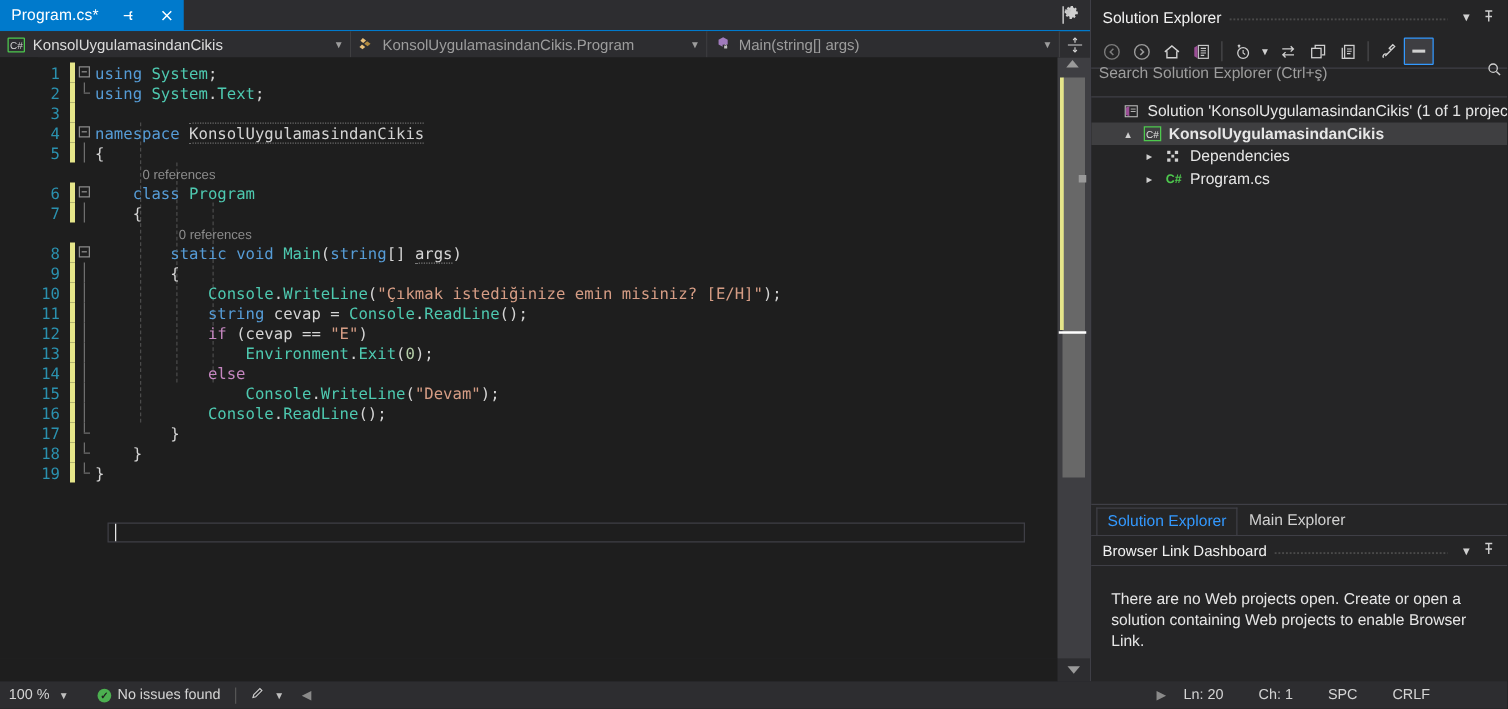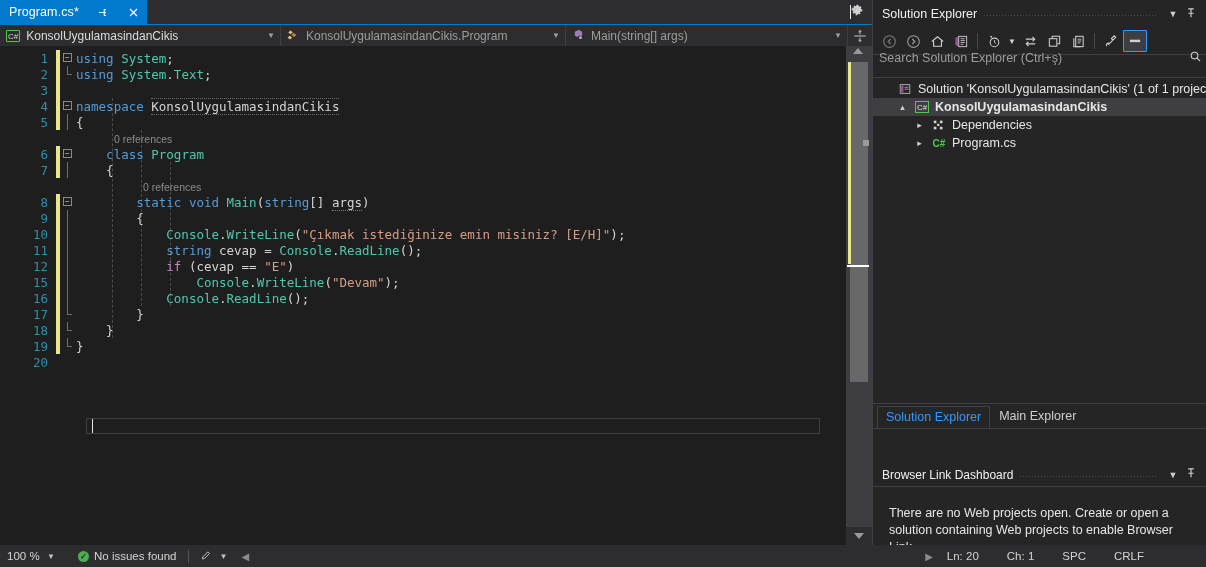--- a/index.html
+++ b/index.html
@@ -298,26 +298,27 @@
               <div class="line"><span class="lnum">5</span><span class="changebar y"></span><span class="outline"><span class="vline"></span></span><span class="code"><span class="p">{</span></span></div>
               <div class="line"><span class="lnum"></span><span class="changebar"></span><span class="outline"></span><span class="code"><span class="ref" style="padding-left:38px">0 references</span></span></div>
               <div class="line"><span class="lnum">6</span><span class="changebar y"></span><span class="outline"><span class="cbox">−</span></span><span class="code">    <span class="k">class</span> <span class="t">Program</span></span></div>
               <div class="line"><span class="lnum">7</span><span class="changebar y"></span><span class="outline"><span class="vline"></span></span><span class="code">    <span class="p">{</span></span></div>
               <div class="line"><span class="lnum"></span><span class="changebar"></span><span class="outline"></span><span class="code"><span class="ref" style="padding-left:67px">0 references</span></span></div>
               <div class="line"><span class="lnum">8</span><span class="changebar y"></span><span class="outline"><span class="cbox">−</span></span><span class="code">        <span class="k">static</span> <span class="k">void</span> <span class="t">Main</span><span class="p">(</span><span class="k">string</span><span class="p">[] </span><span class="p dots-u">args</span><span class="p">)</span></span></div>
               <div class="line"><span class="lnum">9</span><span class="changebar y"></span><span class="outline"><span class="vline"></span></span><span class="code">        <span class="p">{</span></span></div>
               <div class="line"><span class="lnum">10</span><span class="changebar y"></span><span class="outline"><span class="vline"></span></span><span class="code">            <span class="t">Console</span><span class="p">.</span><span class="t">WriteLine</span><span class="p">(</span><span class="s">"Çıkmak istediğinize emin misiniz? [E/H]"</span><span class="p">);</span></span></div>
               <div class="line"><span class="lnum">11</span><span class="changebar y"></span><span class="outline"><span class="vline"></span></span><span class="code">            <span class="k">string</span> <span class="p">cevap = </span><span class="t">Console</span><span class="p">.</span><span class="t">ReadLine</span><span class="p">();</span></span></div>
               <div class="line"><span class="lnum">12</span><span class="changebar y"></span><span class="outline"><span class="vline"></span></span><span class="code">            <span class="kc">if</span> <span class="p">(cevap == </span><span class="s">"E"</span><span class="p">)</span></span></div>
+              <div class="line"><span class="lnum">13</span><span class="changebar y"></span><span class="outline"><span class="vline"></span></span><span class="code">                <span class="t">Environment</span><span class="p">.</span><span class="t">Exit</span><span class="p">(</span><span class="n">0</span><span class="p">);</span></span></div>
+              <div class="line"><span class="lnum">14</span><span class="changebar y"></span><span class="outline"><span class="vline"></span></span><span class="code">            <span class="kc">else</span></span></div>
               <div class="line"><span class="lnum">15</span><span class="changebar y"></span><span class="outline"><span class="vline"></span></span><span class="code">                <span class="t">Console</span><span class="p">.</span><span class="t">WriteLine</span><span class="p">(</span><span class="s">"Devam"</span><span class="p">);</span></span></div>
               <div class="line"><span class="lnum">16</span><span class="changebar y"></span><span class="outline"><span class="vline"></span></span><span class="code">            <span class="t">Console</span><span class="p">.</span><span class="t">ReadLine</span><span class="p">();</span></span></div>
               <div class="line"><span class="lnum">17</span><span class="changebar y"></span><span class="outline"><span class="bracket-end"></span></span><span class="code">        <span class="p">}</span></span></div>
               <div class="line"><span class="lnum">18</span><span class="changebar y"></span><span class="outline"><span class="bracket-end"></span></span><span class="code">    <span class="p">}</span></span></div>
               <div class="line"><span class="lnum">19</span><span class="changebar y"></span><span class="outline"><span class="bracket-end"></span></span><span class="code"><span class="p">}</span></span></div>
-              <div class="line"><span class="lnum">20</span><span class="changebar "></span><span class="outline"></span><span class="code">&nbsp;</span></div>
             </div>
 
           <div class="caretline" style="top:372px;"></div>
           <div class="caret" style="left:92px; top:373px;"></div>
         </div>
 
         <div class="vscroll">
           <div class="vs-up"></div>
           <div class="vs-track">
             <div class="vs-thumb">
@@ -468,21 +469,21 @@
             <span class="">Program.cs</span>
           </div>
         </div>
 
       <div class="se-tabs" id="se-tabs">
           <div class="se-tab active">Solution Explorer</div>
           <div class="se-tab">Main Explorer</div>
         </div>
 
       <div class="blp">
-        <div class="pane-header" style="height:24px;border-bottom:1px solid #3f3f46;margin-top:34px;">
+        <div class="pane-header" style="height:24px;border-bottom:1px solid #3f3f46;">
           <span class="title" style="font-size:12px">Browser Link Dashboard</span>
           <span class="dotfill"></span>
           <span class="hicon" style="font-size:9px;">▼</span>
           <span class="hicon">
             <svg width="12" height="12" viewBox="0 0 12 12">
                 <path d="M3.2 1.8h5.6M6 1.8v4.4M3.4 6.2h5.2M6 6.2v4" stroke="#d0d0d0" stroke-width="1.15" fill="none"></path>
               </svg>
           </span>
         </div>
         <div class="blp-body">There are no Web projects open. Create or open a solution containing Web projects to enable Browser Link.</div>

